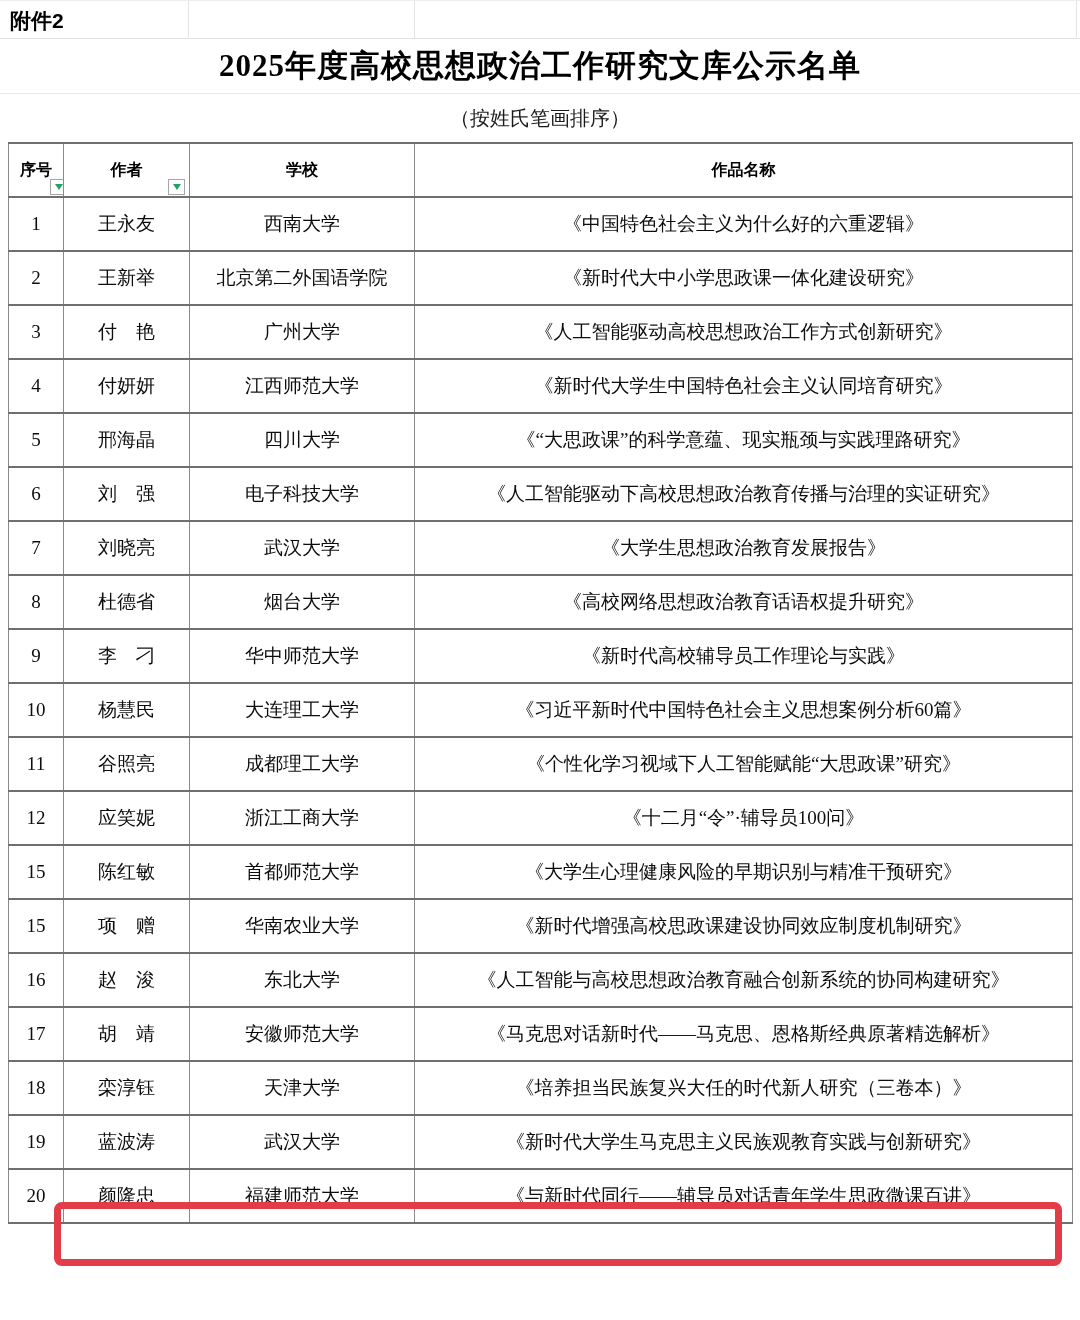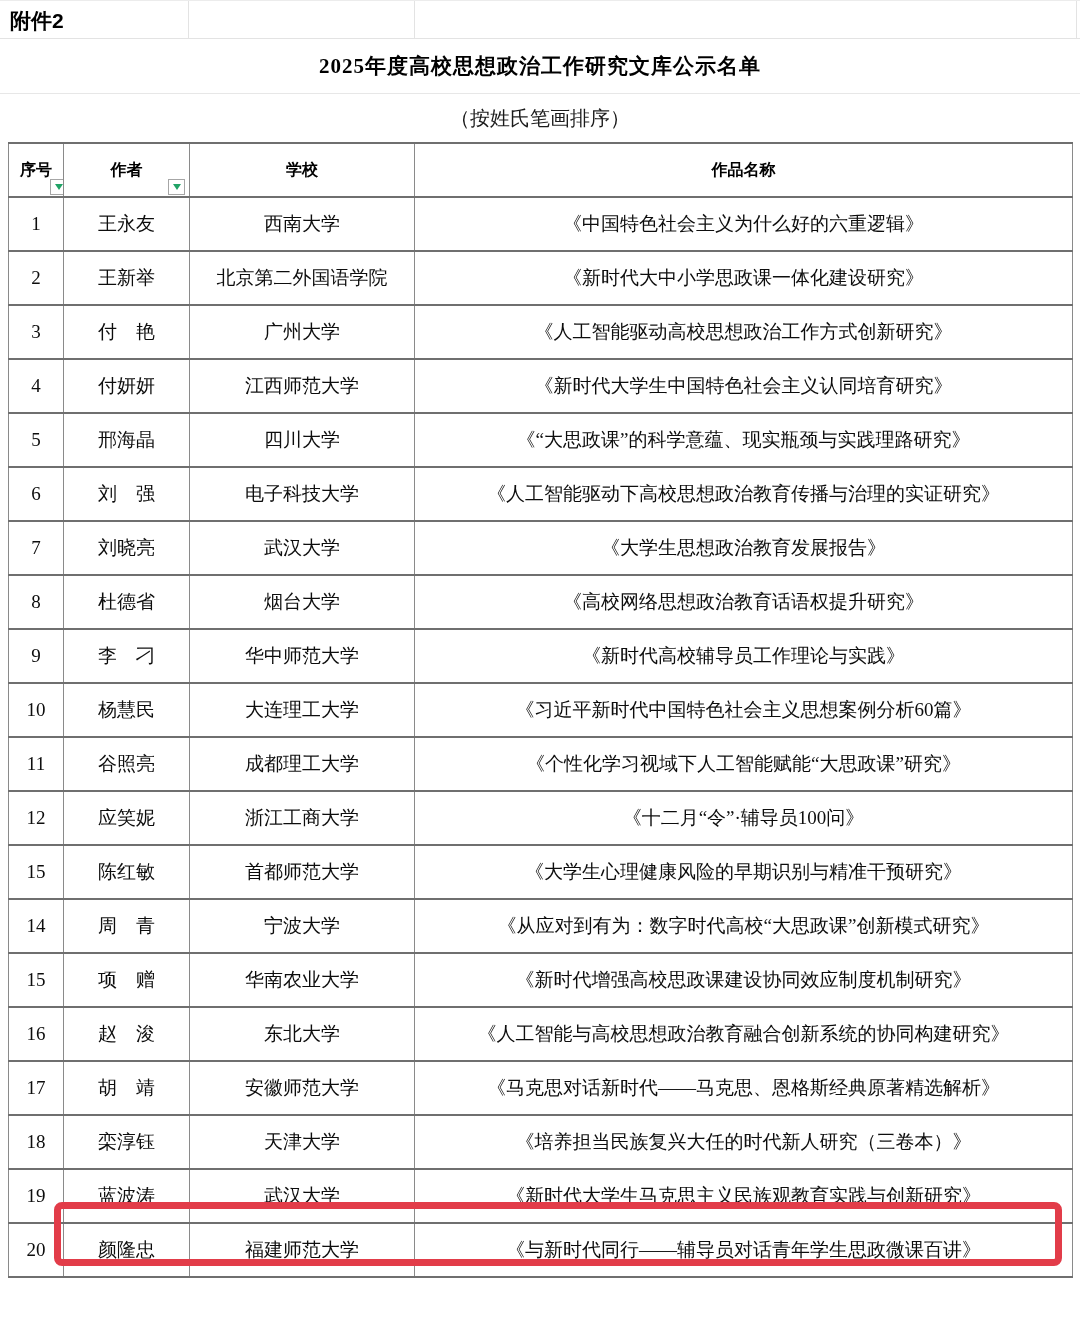--- a/index.html
+++ b/index.html
@@ -17,21 +17,21 @@
   .attachment{
     position:absolute;left:10px;top:6px;font-family:"Liberation Sans","DejaVu Sans",sans-serif;
     font-weight:bold;font-size:21px;color:#000;
   }
   .title-band{
     position:absolute;left:0;top:38px;width:1080px;height:55px;
     display:flex;align-items:center;justify-content:center;
     border-bottom:1px solid #e7e7e7;
   }
   .title-band h1{
-    margin:0;font-size:21px;font-weight:bold;color:#000;
+    margin:0;font-size:31px;font-weight:bold;color:#000;
     font-family:"Liberation Serif","DejaVu Serif",serif;letter-spacing:1px;
   }
   .subtitle-band{
     position:absolute;left:0;top:94px;width:1080px;height:48px;
     display:flex;align-items:center;justify-content:center;
   }
   .subtitle-band div{font-size:20px;color:#1a1a1a;}
   
   table.list{
     position:absolute;left:8px;top:142px;width:1064px;
@@ -196,26 +196,20 @@
         <td class="cell-school">浙江工商大学</td>
         <td class="cell-work">《十二月“令”·辅导员100问》</td>
       </tr>
       <tr>
         <td class="cell-no">15</td>
         <td class="cell-author">陈红敏</td>
         <td class="cell-school">首都师范大学</td>
         <td class="cell-work">《大学生心理健康风险的早期识别与精准干预研究》</td>
       </tr>
       <tr>
-        <td class="cell-no">14</td>
-        <td class="cell-author">周　青</td>
-        <td class="cell-school">宁波大学</td>
-        <td class="cell-work">《从应对到有为：数字时代高校“大思政课”创新模式研究》</td>
-      </tr>
-      <tr>
         <td class="cell-no">15</td>
         <td class="cell-author">项　赠</td>
         <td class="cell-school">华南农业大学</td>
         <td class="cell-work">《新时代增强高校思政课建设协同效应制度机制研究》</td>
       </tr>
       <tr>
         <td class="cell-no">16</td>
         <td class="cell-author">赵　浚</td>
         <td class="cell-school">东北大学</td>
         <td class="cell-work">《人工智能与高校思想政治教育融合创新系统的协同构建研究》</td>

